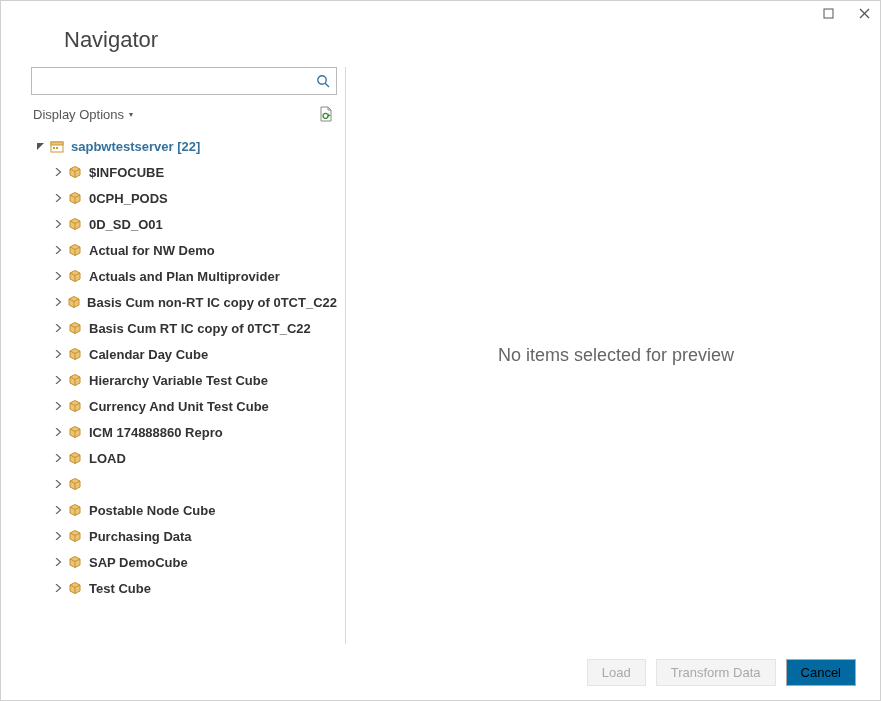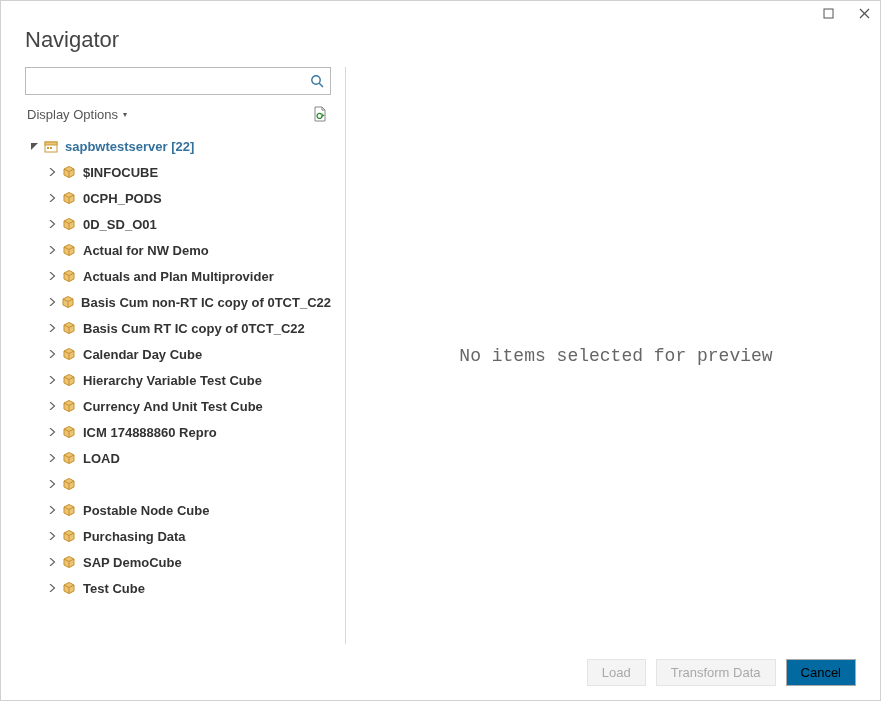--- a/index.html
+++ b/index.html
@@ -28,38 +28,40 @@
     gap: 20px;
   }
   .titlebar .ctl {
     width: 16px; height: 16px;
     display: flex; align-items: center; justify-content: center;
     cursor: pointer;
     color: #555;
   }
   .header {
     padding: 2px 24px 14px 24px;
+    margin-left: 39px;
   }
   .header h1 {
     margin: 0;
     font-size: 22px;
     font-weight: 400;
     color: #444;
   }
   .body {
     flex: 1;
     display: flex;
     border-top: none;
     min-height: 0;
   }
   .left-pane {
     width: 336px;
     display: flex;
     flex-direction: column;
     padding: 0 0 0 24px;
+    align-items: flex-end;
   }
   .search-wrap {
     display: flex;
     align-items: center;
     border: 1px solid #bbb;
     height: 28px;
     width: 306px;
   }
   .search-wrap input {
     flex: 1;
@@ -151,21 +153,20 @@
   .right-pane {
     flex: 1;
     display: flex;
     align-items: center;
     justify-content: center;
   }
   .placeholder {
     color: #666;
     font-size: 18px;
     font-weight: 400;
-    font-family: Liberation Mono, monospace;
   }
   .footer {
     height: 56px;
     display: flex;
     justify-content: flex-end;
     align-items: center;
     gap: 10px;
     padding-right: 24px;
   }
   button.action {

